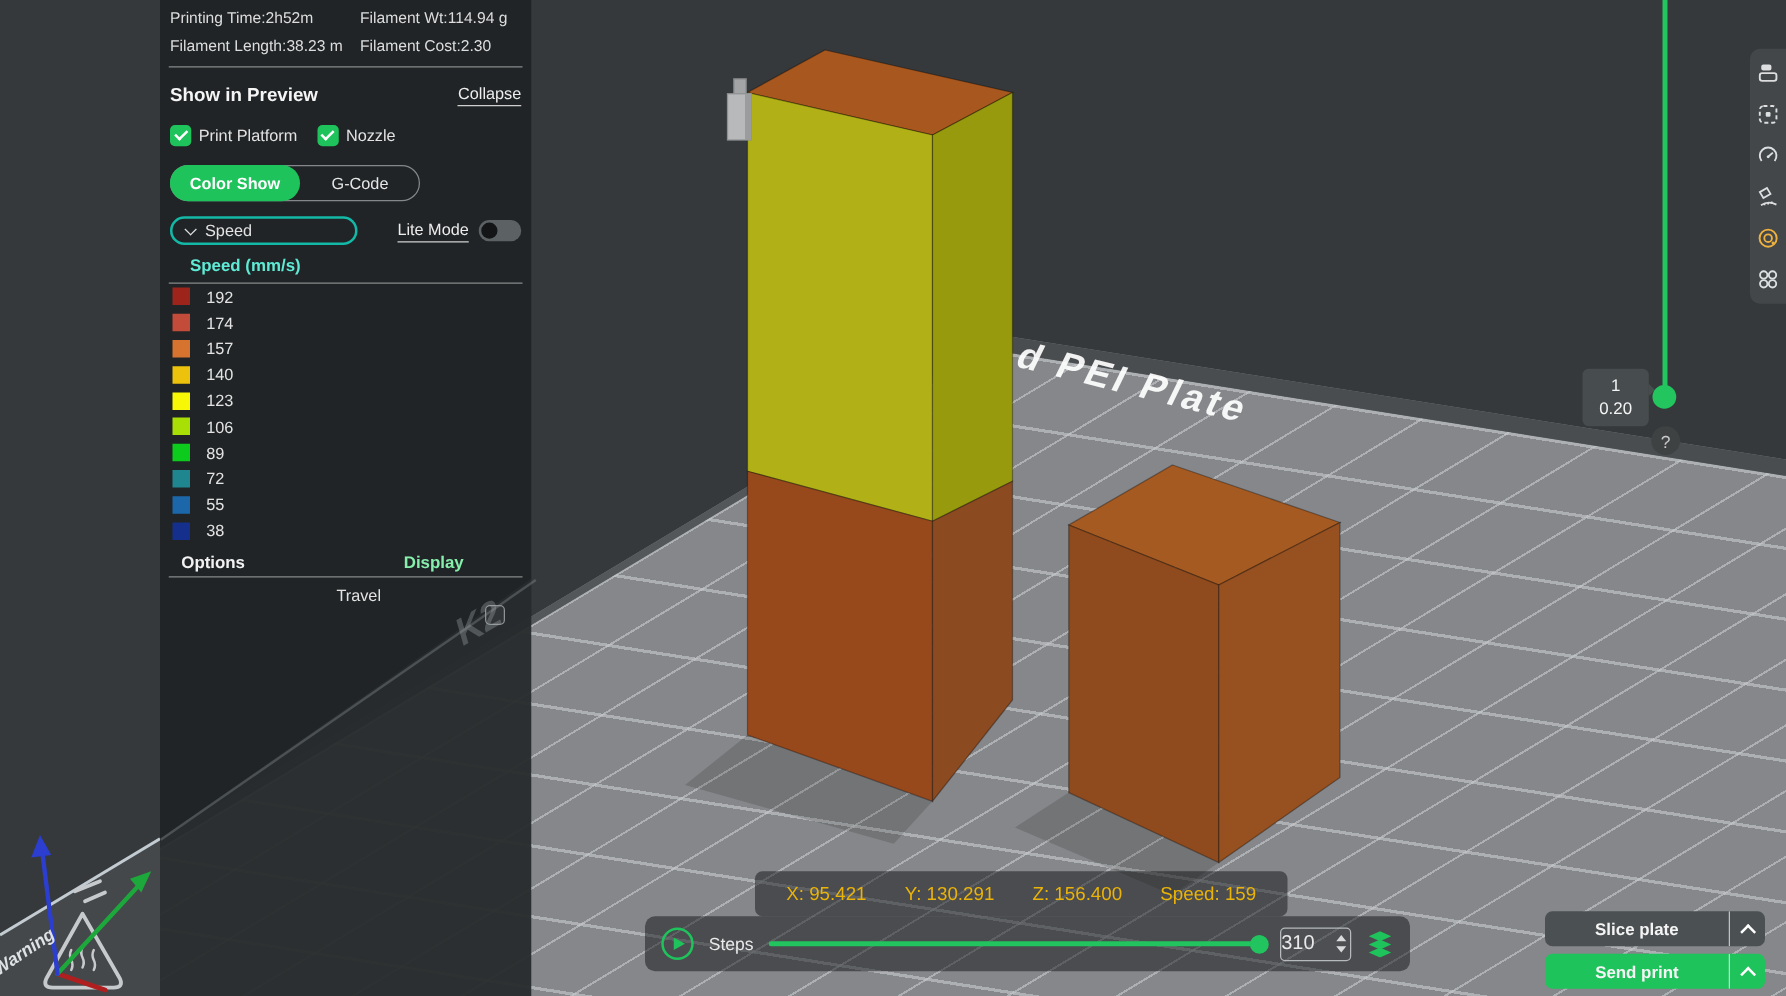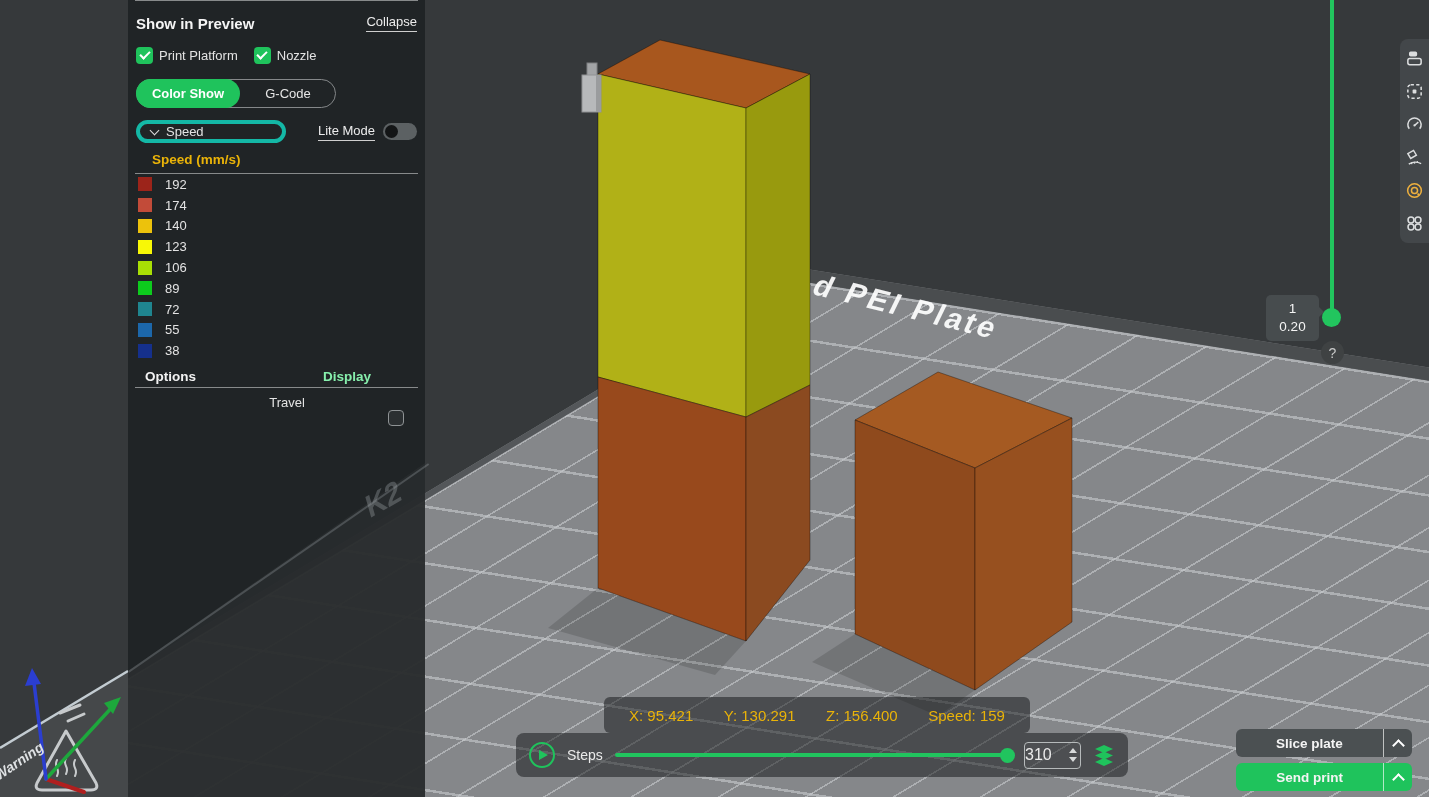--- a/index.html
+++ b/index.html
@@ -42,28 +42,28 @@
     border-left:2px solid #fff;border-bottom:2px solid #fff;transform:rotate(-45deg);}
   .checkbox.empty{background:rgba(255,255,255,.05);border:1.5px solid #8f9395;}
   .checkbox.empty::after{display:none;}
   .mode-tabs{position:relative;margin:15px 0 0 8px;width:200px;height:29px;
     border:1px solid #85888a;border-radius:15px;}
   .seg-active{position:absolute;left:-1px;top:-1px;width:104px;height:29px;background:#1fc35c;
     border-radius:15px;color:#fff;font-weight:700;text-align:center;line-height:29px;cursor:pointer;}
   .seg-inactive{position:absolute;right:0;top:0;width:94px;height:27px;color:#e6e6e6;
     text-align:center;line-height:27px;cursor:pointer;}
   .scheme-row{display:flex;align-items:center;margin:12px 8px 0;}
-  .dropdown{width:150px;height:23px;border:4px solid #14b8a6;border-radius:12px;
+  .dropdown{width:150px;height:23px;border:2px solid #14b8a6;border-radius:12px;
     display:flex;align-items:center;padding:0 11px;gap:8px;cursor:pointer;}
   .chev-down{width:7px;height:7px;border-left:1.5px solid #dedede;border-bottom:1.5px solid #dedede;
     transform:rotate(-45deg);margin-top:-3px;flex:none;}
   .lite-label{margin-left:auto;}
   .toggle{width:34px;height:17px;border-radius:9px;background:#5c6163;margin-left:8px;position:relative;cursor:pointer;}
   .toggle .knob{position:absolute;left:2px;top:2px;width:13px;height:13px;border-radius:50%;background:#131516;}
-  .legend-title{font-weight:700;color:#eab308;margin:9px 0 6px 24px;font-size:13.5px;}
+  .legend-title{font-weight:700;color:#5eead4;margin:9px 0 6px 24px;font-size:13.5px;}
   .legend-row{display:flex;align-items:center;height:20.8px;padding-left:10px;gap:13px;}
   .swatch{width:14px;height:14px;flex:none;}
   .opts-row{display:flex;align-items:center;margin:4px 8px 0;height:22px;}
   .opts-row .o1{font-weight:700;color:#f2f2f2;margin-left:9px;font-size:13.5px;}
   .opts-row .o2{font-weight:700;color:#86efac;margin-left:auto;margin-right:46px;font-size:13.5px;}
   .travel-row{display:flex;align-items:center;margin:7px 8px 0;flex-direction:column;}
   .travel-row .t-label{margin-left:21px;}
   .travel-row .checkbox{margin-left:auto;margin-right:13px;width:16px;height:16px;}
 
   
@@ -182,20 +182,26 @@
       <polygon points="121,697 104,703 113,714" fill="#1da83c"></polygon>
       <line x1="46" y1="779" x2="34" y2="683" stroke="#2b3ed0" stroke-width="3.5"></line>
       <polygon points="32,668 25,686 41,684" fill="#2b3ed0"></polygon>
     </g>
   </svg>
 
   <div class="sidebar">
     <div class="plate-through"></div>
     <div class="plate-edge-faint"></div>
 
+    <div class="stats">
+      <span>Printing Time:2h52m</span>
+      <span>Filament Wt:114.94 g</span>
+      <span>Filament Length:38.23 m</span>
+      <span>Filament Cost:2.30</span>
+    </div>
     <hr class="divider">
 
     <div class="show-row">
       <span class="show-title">Show in Preview</span>
       <span class="link-underline">Collapse</span>
     </div>
 
     <div class="checks-row">
       <div class="check-item">
         <span class="checkbox"></span>
@@ -226,20 +232,24 @@
     <div class="legend-title">Speed (mm/s)</div>
     <hr class="divider">
     <div id="legend-container">
         <div class="legend-row">
           <span class="swatch" style="background: rgb(156, 36, 26);"></span>
           <span>192</span>
         </div>
         <div class="legend-row">
           <span class="swatch" style="background: rgb(194, 75, 57);"></span>
           <span>174</span>
+        </div>
+        <div class="legend-row">
+          <span class="swatch" style="background: rgb(214, 115, 46);"></span>
+          <span>157</span>
         </div>
         <div class="legend-row">
           <span class="swatch" style="background: rgb(236, 194, 12);"></span>
           <span>140</span>
         </div>
         <div class="legend-row">
           <span class="swatch" style="background: rgb(248, 248, 6);"></span>
           <span>123</span>
         </div>
         <div class="legend-row">

